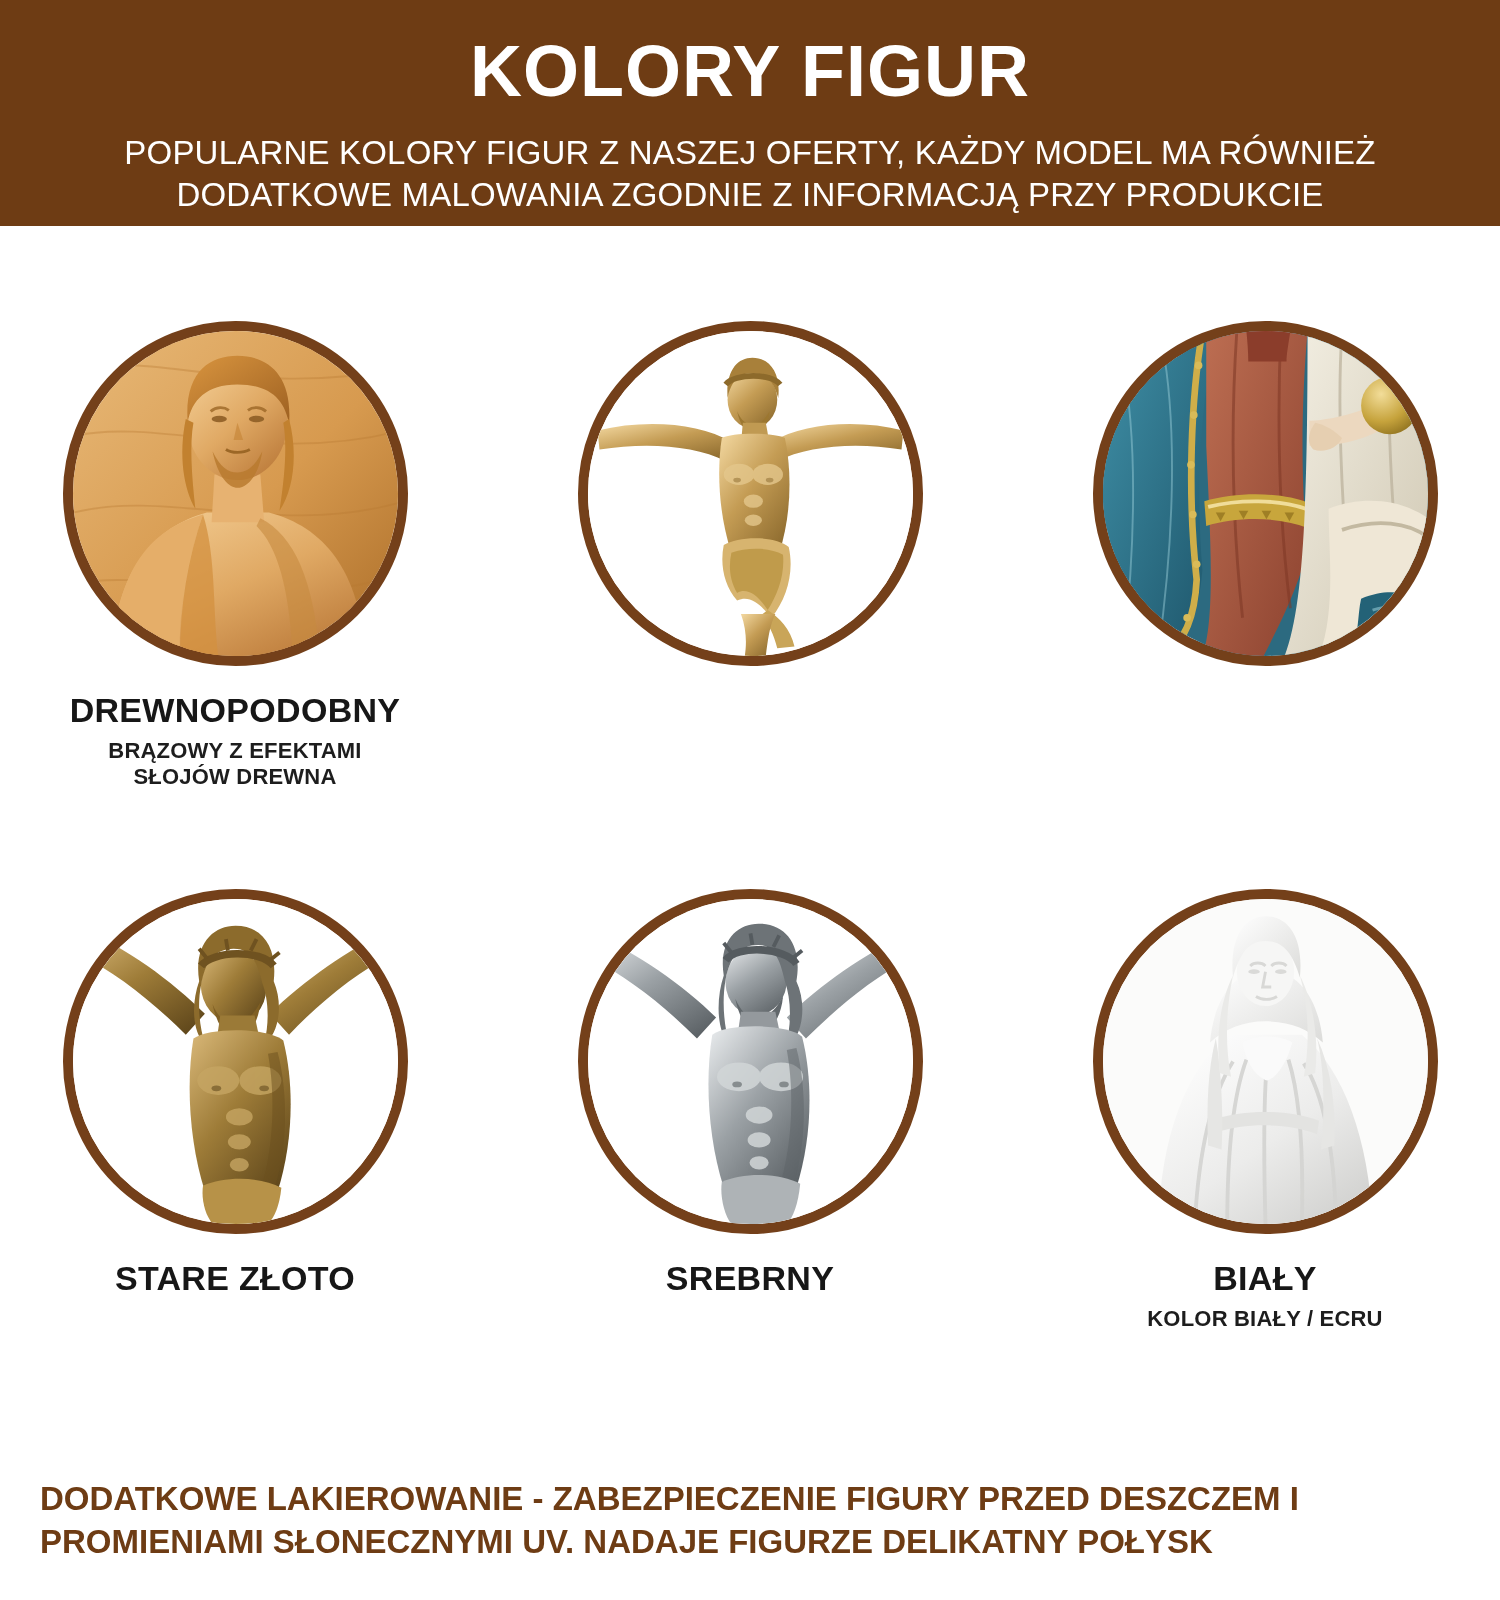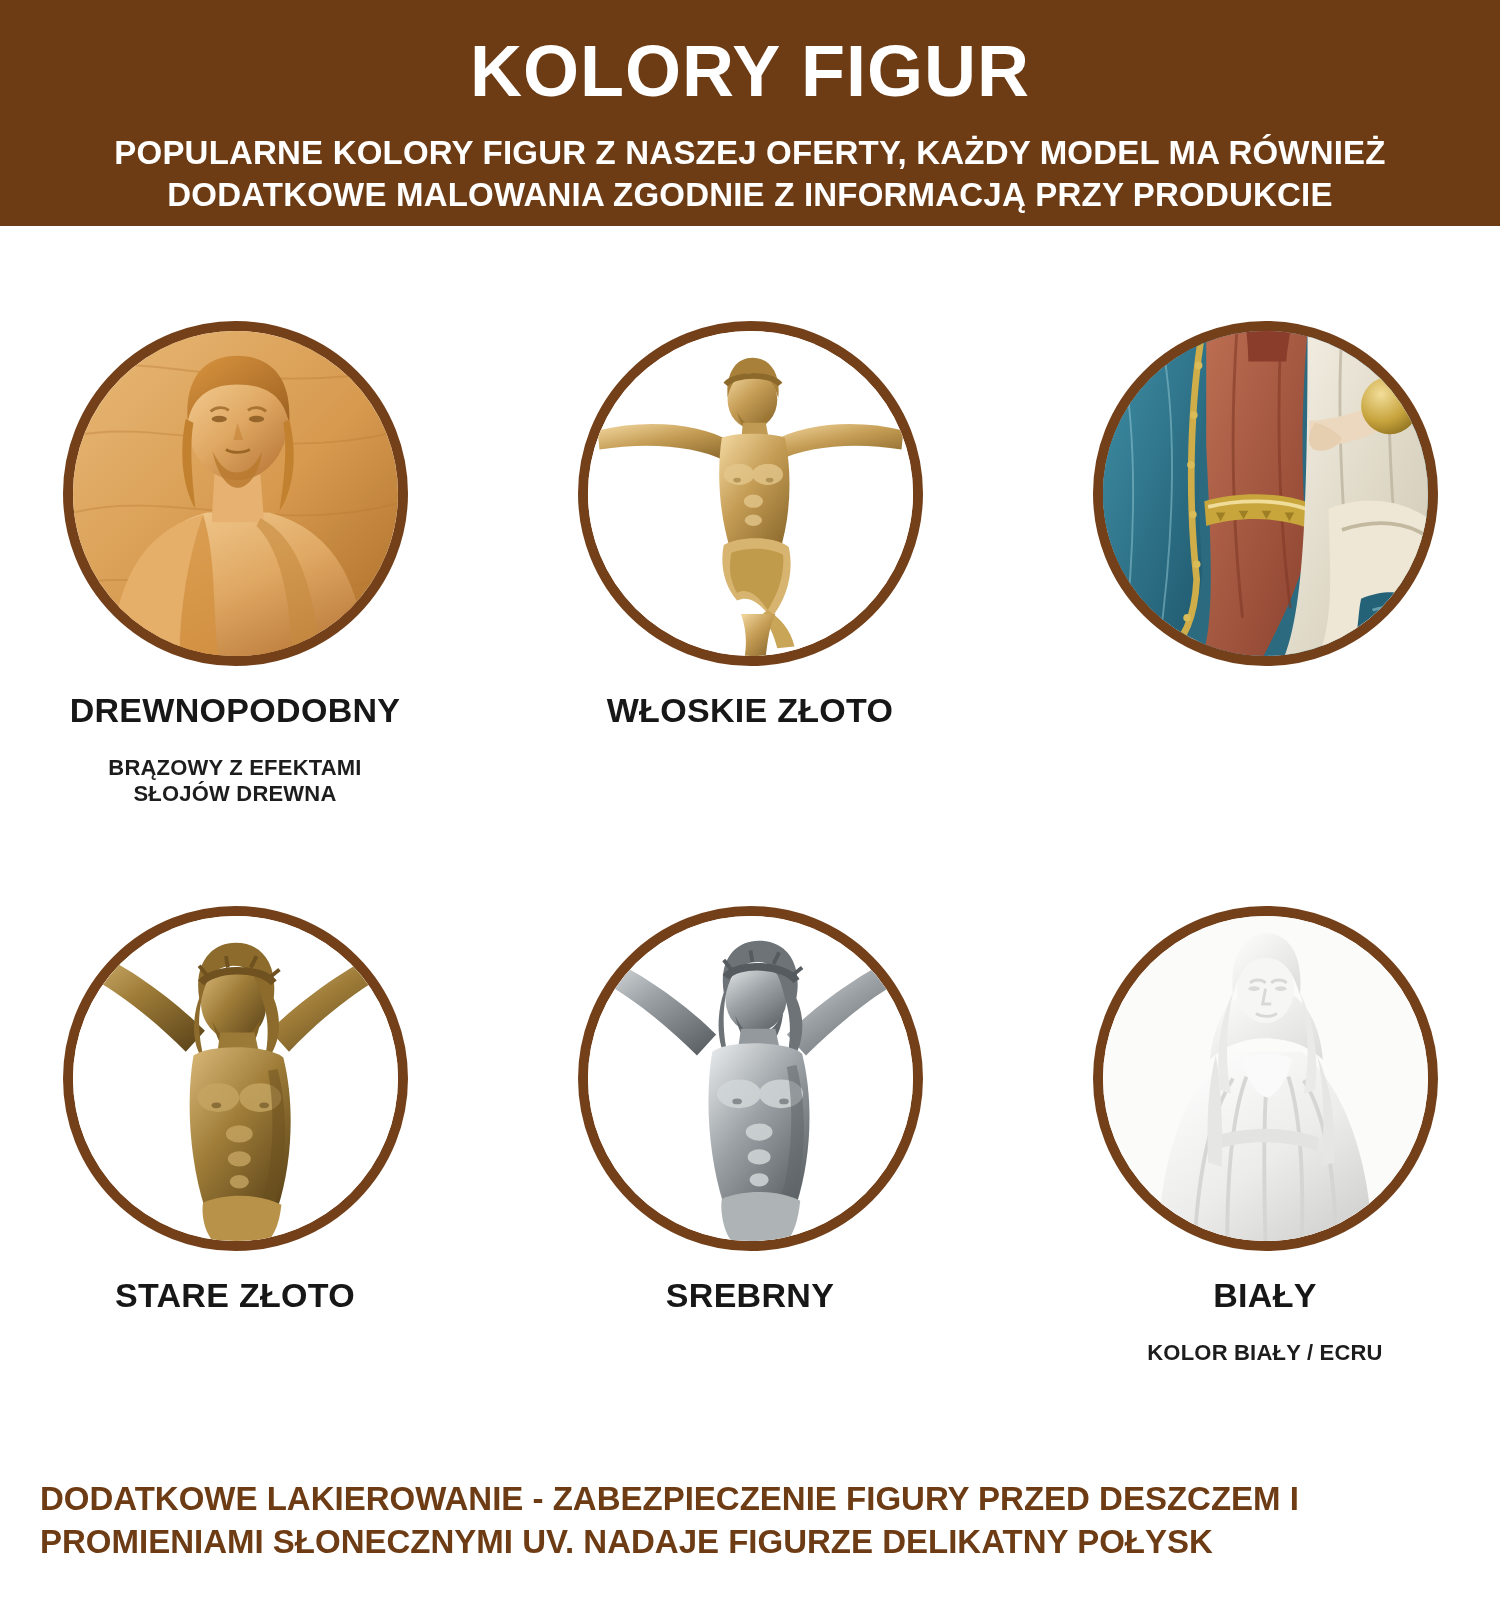--- a/index.html
+++ b/index.html
@@ -26,21 +26,21 @@
   .header-title {
     font-size: 72px;
     font-weight: bold;
     letter-spacing: 1px;
     line-height: 1.05;
     margin: 0 0 22px 0;
     text-transform: uppercase;
   }
   .header-sub {
     font-size: 33px;
-    font-weight: bold;
+    font-weight: normal;
     line-height: 1.30;
     text-transform: uppercase;
     letter-spacing: 0.2px;
     max-width: 1420px;
     margin: 0 auto;
   }
 
   
   .grid {
     padding: 95px 60px 0 60px;
@@ -77,21 +77,21 @@
     margin-top: 26px;
     font-size: 34px;
     font-weight: bold;
     color: #171717;
     text-transform: uppercase;
     letter-spacing: 0.3px;
     text-align: center;
     line-height: 1.1;
   }
   .cell-sub {
-    margin-top: 26px;
+    margin-top: 9px;
     font-size: 22px;
     font-weight: bold;
     color: #1d1d1d;
     text-transform: uppercase;
     text-align: center;
     letter-spacing: 0.2px;
     line-height: 1.15;
   }
 
   
@@ -231,21 +231,20 @@
             </g>
 
             <path d="M142 224 C158 214 196 214 210 226 C216 252 208 280 192 300 C180 286 170 276 156 282 C142 266 138 244 142 224 Z" fill="#d7b46f"></path>
             <path d="M150 232 C166 226 190 226 204 234 C206 256 198 276 188 292 C178 276 166 268 156 274 C148 260 147 246 150 232 Z" fill="#b8933f" opacity="0.75"></path>
             <path d="M188 292 C200 300 212 312 216 330 L198 332 C194 316 188 304 180 298 Z" fill="#c9a558"></path>
 
             <path d="M160 296 C166 312 166 328 164 340 L186 340 C188 324 190 308 196 296 Z" fill="url(#goldBody)"></path>
           </svg>
         </div>
       </div>
-      <div class="cell-title">WŁOSKIE ZŁOTO</div>
     </div>
 
     <div class="cell">
       <div class="circle-wrap">
         <div class="art">
           <svg viewBox="0 0 340 340" preserveAspectRatio="xMidYMid slice" aria-hidden="true">
             <defs>
               <linearGradient id="blueCloak" x1="0" y1="0" x2="1" y2="1">
                 <stop offset="0%" stop-color="#3f8fa6"></stop>
                 <stop offset="100%" stop-color="#1d5469"></stop>

